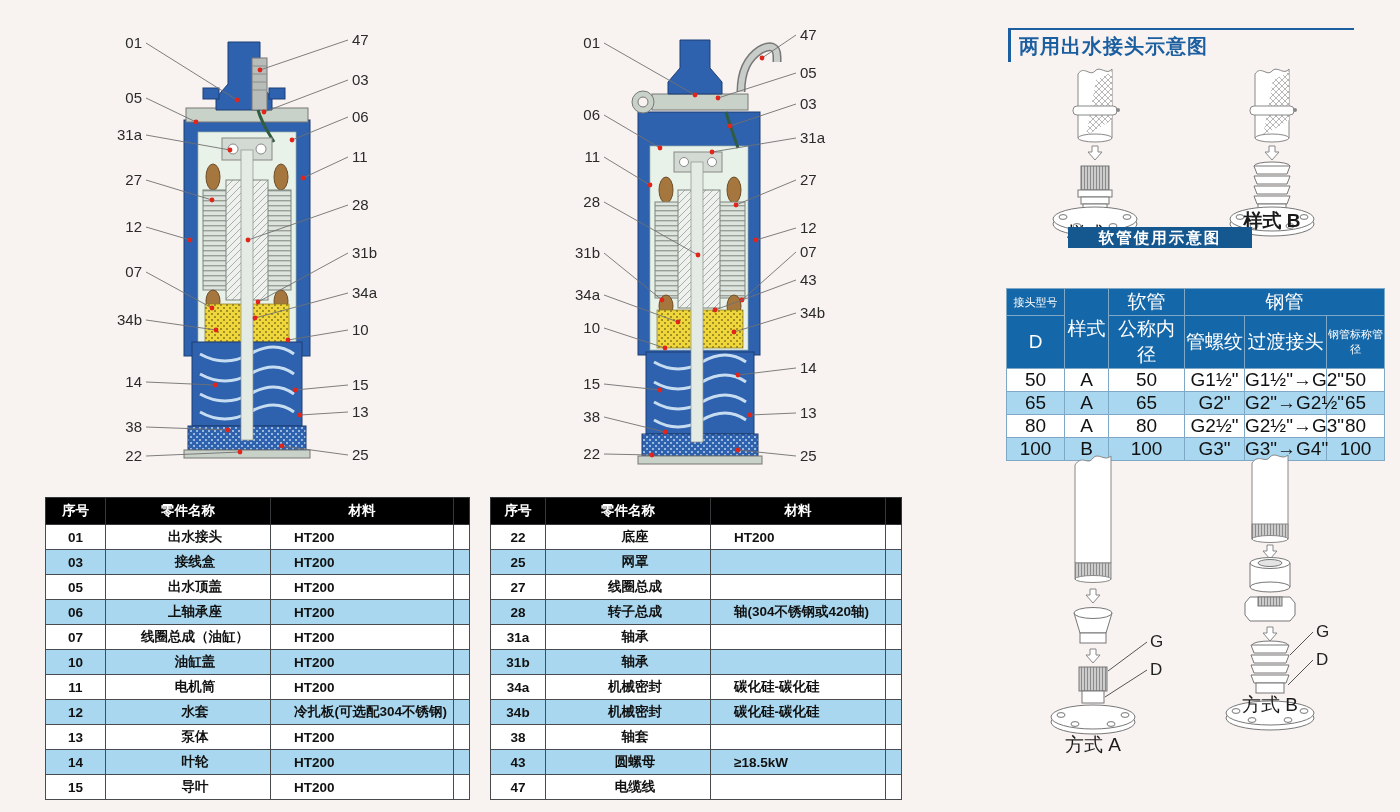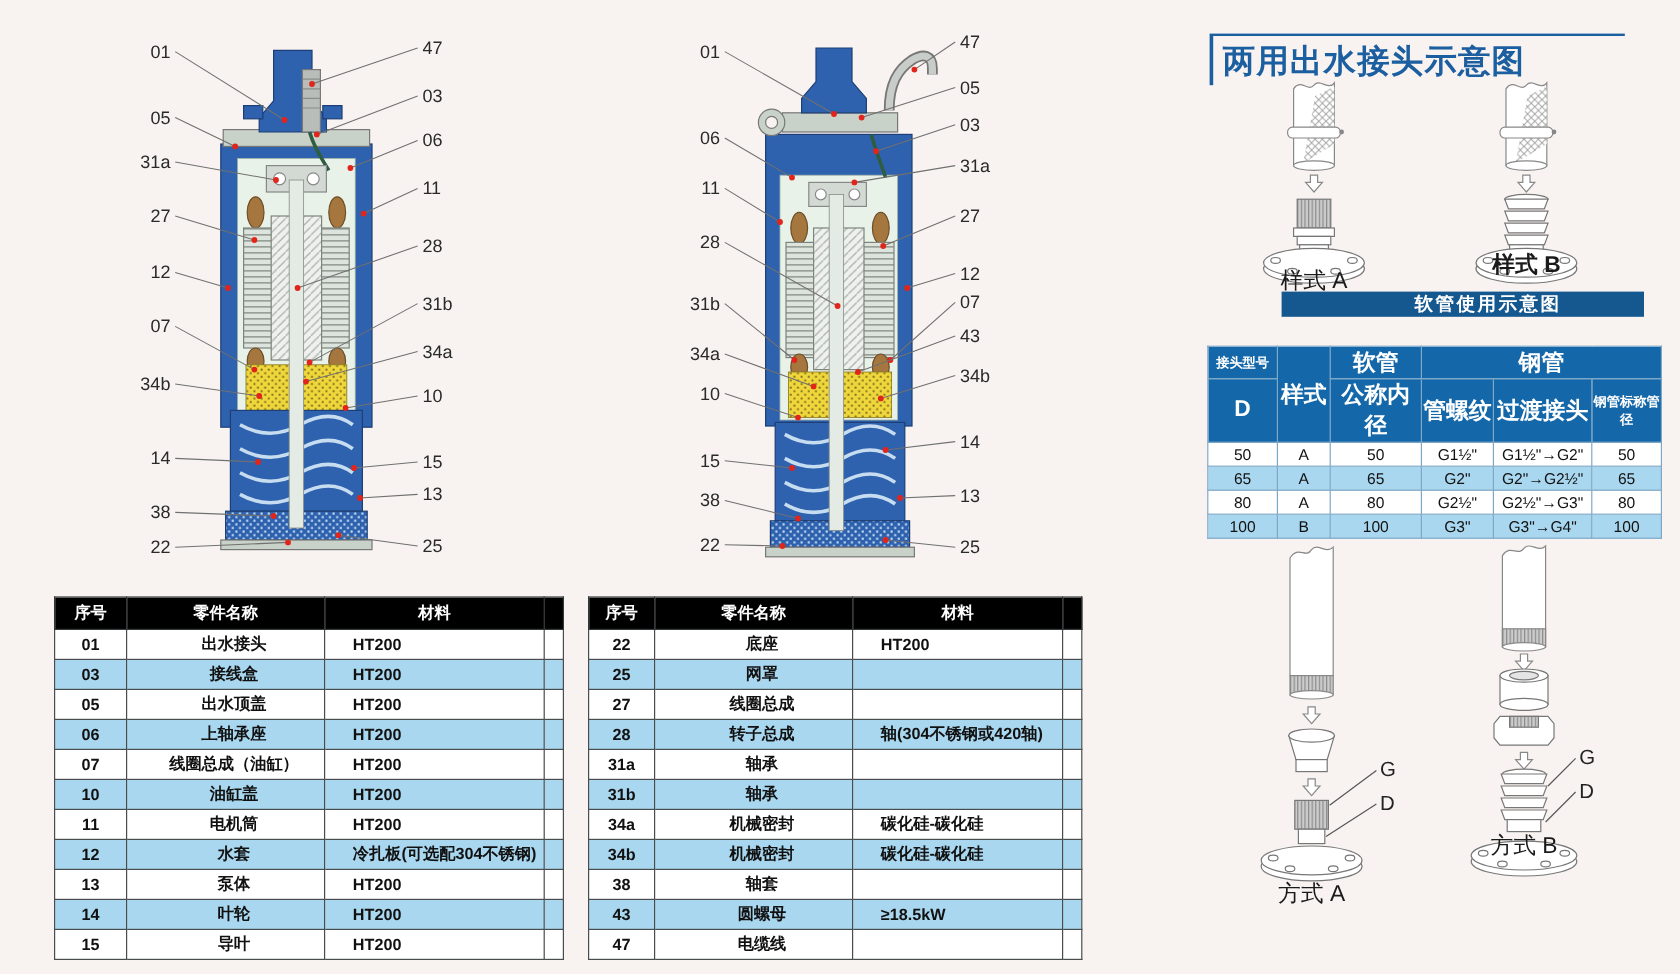--- a/index.html
+++ b/index.html
@@ -14,31 +14,31 @@
                   border:1px solid #35383a;padding:0;}
   .parts-table td{border:1px solid #494c4e;height:24px;font-size:13.5px;font-weight:700;color:#111;
                   padding:0;white-space:nowrap;overflow:hidden;}
   .parts-table tbody tr:nth-child(even){background:#a9d7ef;}
   .parts-table tbody tr:nth-child(odd){background:#ffffff;}
   .parts-table td:nth-child(1){text-align:center;}
   .parts-table td:nth-child(2){text-align:center;padding-left:14px;}
   .parts-table td:nth-child(3){text-align:left;padding-left:23px;}
   
   .spec-table{position:absolute;border-collapse:collapse;table-layout:fixed;background:#fff;}
-  .spec-table th{background:#1467a8;color:#fff;border:1px solid #7fa8c6;font-weight:700;padding:0;}
-  .spec-table td{border:1px solid #7fa8c6;text-align:center;font-size:13px;color:#111;height:19px;padding:0;}
+  .spec-table th{background:#1467a8;color:#fff;border:1px solid #7fa8c6;font-weight:400;padding:0;}
+  .spec-table td{border:1px solid #7fa8c6;text-align:center;font-size:19px;color:#111;height:19px;padding:0;}
   .spec-table tbody tr:nth-child(even){background:#a9d7ef;}
   .spec-table tbody tr:nth-child(odd){background:#ffffff;}
   .th-sm{font-size:11px;}
   .th-md{font-size:19px;}
   .banner{position:absolute;background:#15578f;color:#fff;font-weight:700;font-size:15.5px;
           text-align:center;height:21px;line-height:21px;letter-spacing:2px;}
   .title-block{position:absolute;left:1008px;top:28px;width:346px;border-top:2px solid #1c5fa0;}
   .title-block .t{display:inline-block;border-left:3px solid #1c5fa0;padding:3px 8px 2px 8px;
-                  font-size:27px;font-weight:700;color:#1c5fa0;letter-spacing:1px;}
+                  font-size:20px;font-weight:700;color:#1c5fa0;letter-spacing:1px;}
   .cap-label{position:absolute;font-size:19px;color:#1a1a1a;width:72px;text-align:center;}
 </style>
 </head>
 <body>
 
 <div id="page">
 
   <svg id="pumps-svg" width="950" height="495" viewBox="0 0 950 495" style="position:absolute;left:0;top:0;">
     <defs>
       <pattern id="patStator" width="5" height="5" patternUnits="userSpaceOnUse">
@@ -474,21 +474,21 @@
       <ellipse cx="272" cy="157" rx="42" ry="12" fill="#fff" stroke="#777"></ellipse>
       <ellipse cx="240" cy="155" rx="4" ry="2.4" fill="#fff" stroke="#777"></ellipse>
       <ellipse cx="304" cy="155" rx="4" ry="2.4" fill="#fff" stroke="#777"></ellipse>
       <ellipse cx="254" cy="164" rx="4" ry="2.4" fill="#fff" stroke="#777"></ellipse>
       <ellipse cx="290" cy="164" rx="4" ry="2.4" fill="#fff" stroke="#777"></ellipse>
     </g>
   </svg>
 
   <div class="cap-label" style="left:1059px;top:221px;">样式 A</div>
   <div class="cap-label" style="left:1236px;top:208px;font-weight:bold;">样式 B</div>
-  <div class="banner" style="left:1068px;top:243px;width:260px;padding-left:42px;">软管使用示意图</div>
+  <div class="banner" style="left:1068px;top:227px;width:184px;">软管使用示意图</div>
 
   <table class="spec-table" style="left:1006px;top:288px;width:378px;">
     <colgroup>
         <col style="width:58px">
         <col style="width:44px">
         <col style="width:76px">
         <col style="width:60px">
         <col style="width:82px">
         <col style="width:58px">
       </colgroup>

